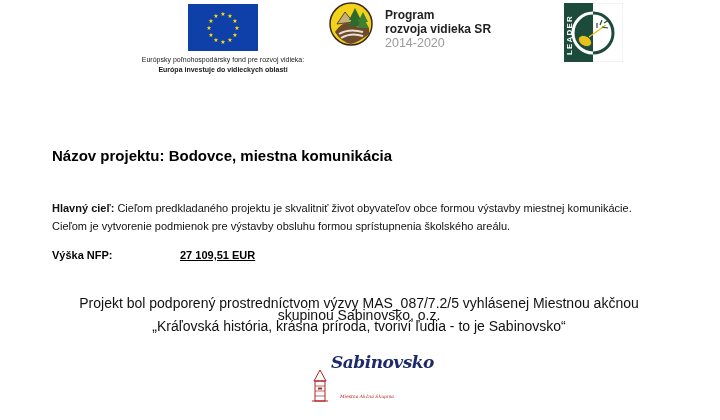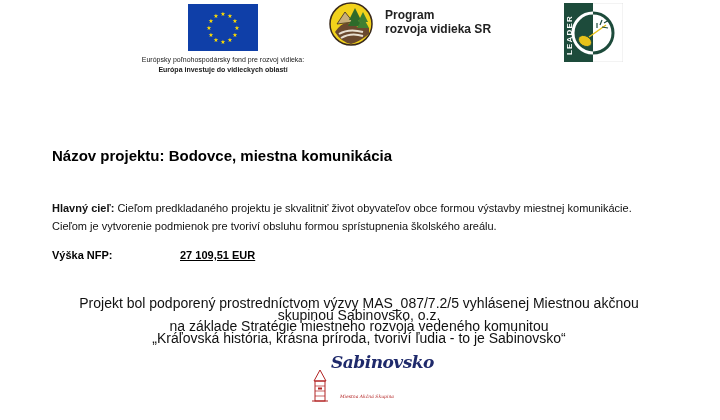--- a/index.html
+++ b/index.html
@@ -136,20 +136,21 @@
     <path d="M8 22 L16 10 L24 20 Z" fill="#c9b07a" stroke="#3a2a1a" stroke-width="0.8"></path>
     <path d="M26 6 L20 18 L32 18 Z" fill="#2e6b2a"></path>
     <path d="M26 12 L19 24 L33 24 Z" fill="#2e6b2a"></path>
     <path d="M34 10 L29 20 L39 20 Z" fill="#3f7f32"></path>
     <path d="M34 15 L28 26 L40 26 Z" fill="#3f7f32"></path>
   </svg>
 </div>
 <div class="abs prv-text">
   <span class="t1">Program</span>
   <span class="t2">rozvoja vidieka SR</span>
+  <span class="t3">2014-2020</span>
 </div>
 
 <div class="abs leader">
   <svg width="59" height="59" viewBox="0 0 59 59">
     <rect x="0" y="0" width="59" height="59" fill="#ffffff" stroke="#cfcfcf" stroke-width="0.5"></rect>
     <rect x="0" y="0" width="29" height="59" fill="#1d4b3b"></rect>
     <path d="M29 10 A20 20 0 0 0 29 50" stroke="#ffffff" stroke-width="3" fill="none"></path>
     <path d="M29 10 A20 20 0 0 1 29 50" stroke="#1d4b3b" stroke-width="3" fill="none"></path>
     <text x="8" y="52" transform="rotate(-90 8 52)" fill="#ffffff" font-family="Liberation Sans, sans-serif" font-size="8" font-weight="bold" letter-spacing="1.2">LEADER</text>
     <ellipse cx="21" cy="38" rx="7" ry="5" fill="#e8c21a" stroke="#1d4b3b" stroke-width="0.8" transform="rotate(30 21 38)"></ellipse>
@@ -160,29 +161,28 @@
       <line x1="38" y1="24" x2="44" y2="25"></line>
       <line x1="33" y1="25" x2="33" y2="20"></line>
     </g>
   </svg>
 </div>
 
 <div class="abs title">Názov projektu: Bodovce, miestna komunikácia</div>
 
 <div class="abs goal">
   <div><b>Hlavný cieľ:</b><span> Cieľom predkladaného projektu je skvalitniť život obyvateľov obce formou výstavby miestnej komunikácie.</span></div>
-  <div>Cieľom je vytvorenie podmienok pre tvoriví obsluhu formou sprístupnenia školského areálu.</div>
+  <div>Cieľom je vytvorenie podmienok pre výstavby obsluhu formou sprístupnenia školského areálu.</div>
 </div>
 
 <div class="abs nfp-label">Výška NFP:</div>
 <div class="abs nfp-value">27 109,51 EUR</div>
 
 <div class="abs support">
   <div>Projekt bol podporený prostredníctvom výzvy MAS_087/7.2/5 vyhlásenej Miestnou akčnou skupinou Sabinovsko, o.z.</div>
-  <div>na základe Stratégie miestneho rozvoja vedeného komunitou</div>
   <div>„Kráľovská história, krásna príroda, tvoriví ľudia - to je Sabinovsko“</div>
 </div>
 
 <div class="abs sab-tower">
   <svg width="18" height="34" viewBox="0 0 18 34">
     <path d="M9 1 L3 12 L15 12 Z" fill="none" stroke="#b22222" stroke-width="1"></path>
     <rect x="4" y="12" width="10" height="20" fill="none" stroke="#b22222" stroke-width="1"></rect>
     <line x1="4" y1="17" x2="14" y2="17" stroke="#b22222" stroke-width="0.7"></line>
     <line x1="4" y1="22" x2="14" y2="22" stroke="#b22222" stroke-width="0.7"></line>
     <line x1="4" y1="27" x2="14" y2="27" stroke="#b22222" stroke-width="0.7"></line>

